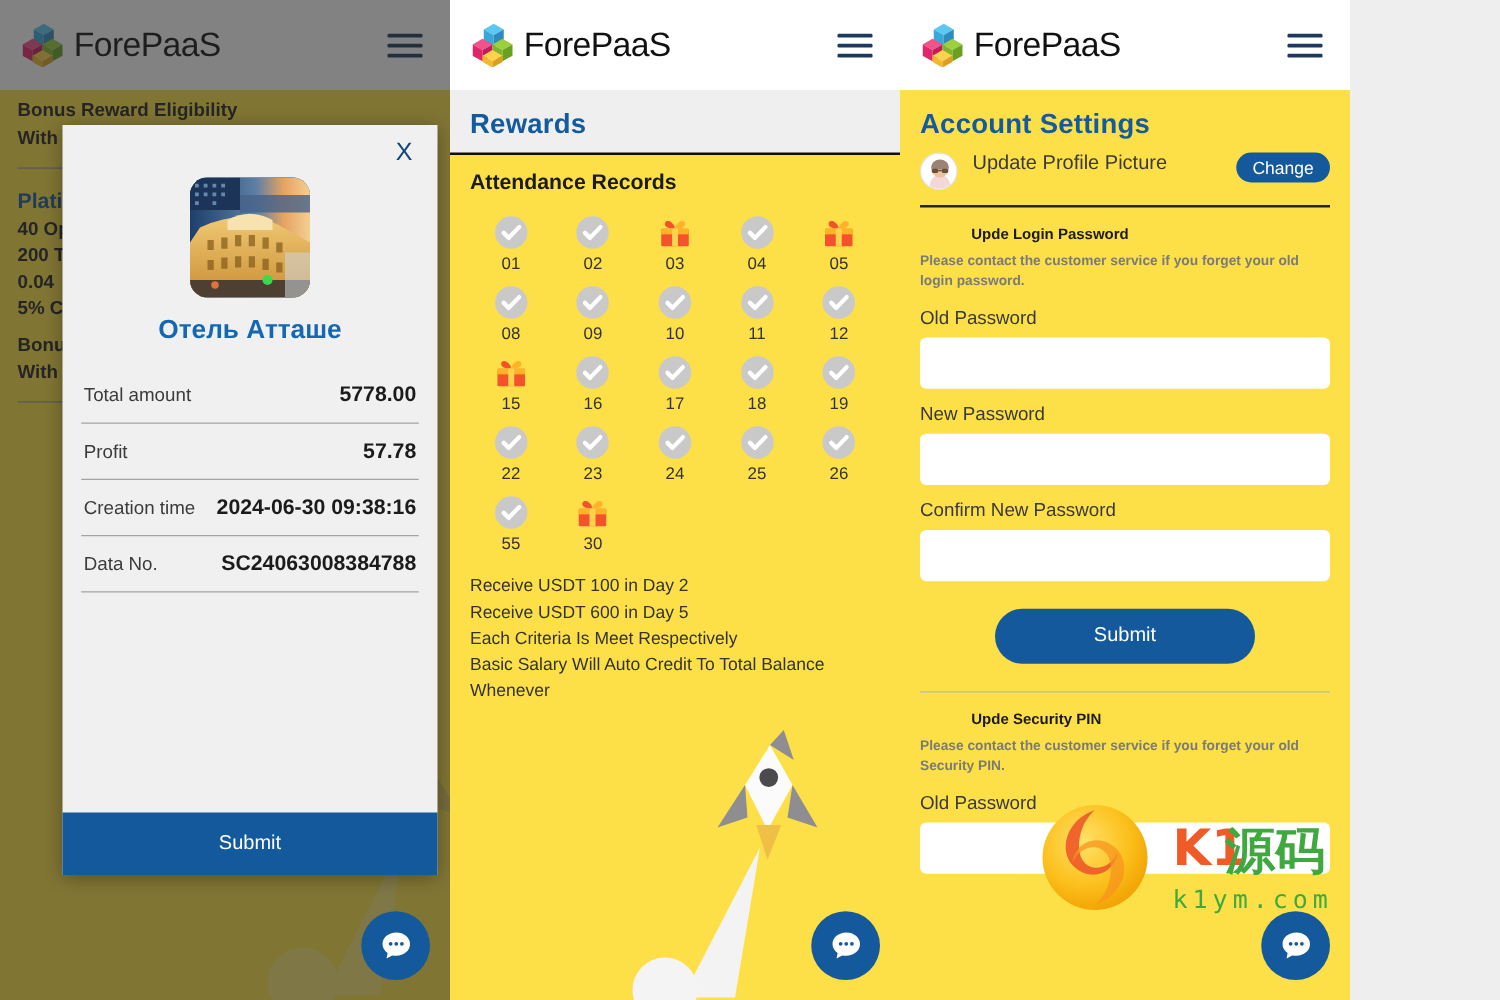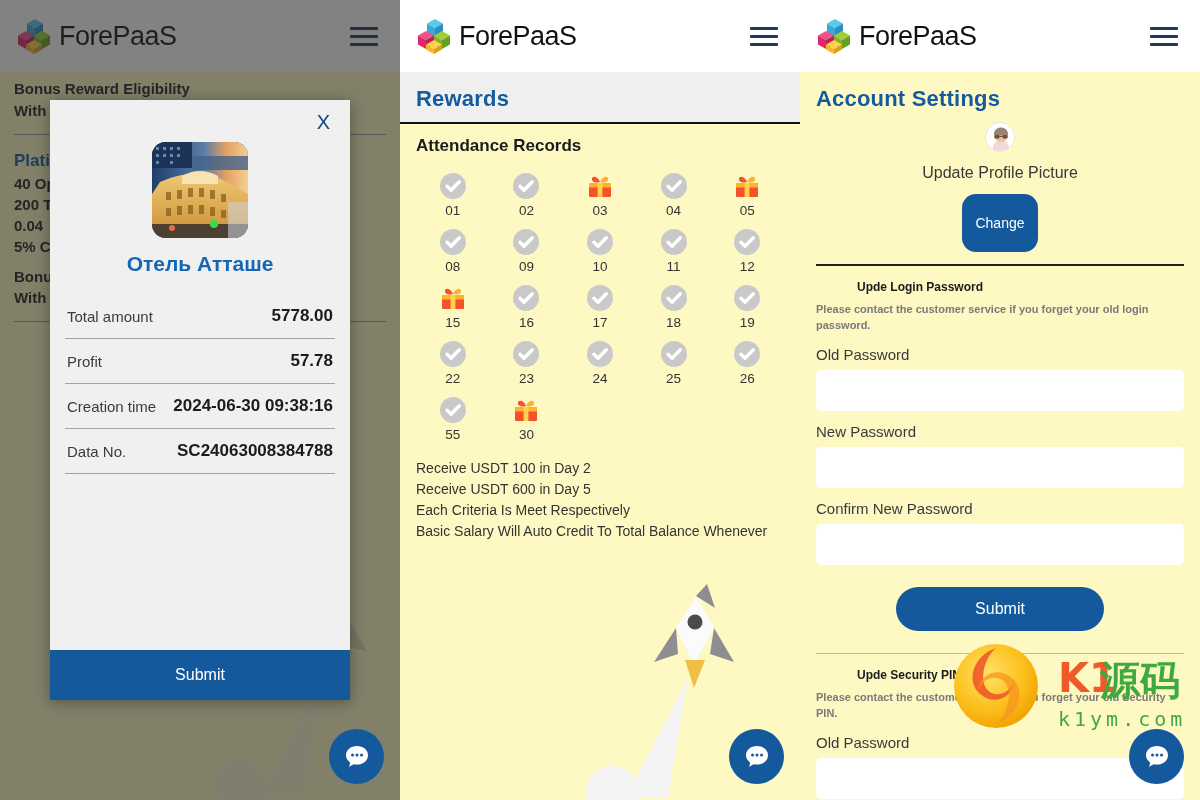--- a/index.html
+++ b/index.html
@@ -5,21 +5,21 @@
 <style>
   * { box-sizing: border-box; margin: 0; padding: 0; }
   html, body {
     width: 1200px; height: 800px;
     font-family: "Liberation Sans", sans-serif;
     overflow: hidden;
     background: #eeeeee;
   }
   .stage { position: relative; width: 1200px; height: 800px; display: flex; }
 
-  .panel { position: relative; width: 400px; height: 800px; overflow: hidden; background: #fef9c3; }
+  .panel { position: relative; width: 360px; height: 800px; overflow: hidden; background: #fde047; }
 
   
   .app-header {
     height: 72px; background: #ffffff;
     display: flex; align-items: center; justify-content: space-between;
     padding: 0 22px 0 18px; position: relative; z-index: 2;
   }
   .brand { display: flex; align-items: center; gap: 7px; }
   .logo-mark { width: 34px; height: 36px; position: relative; display: block; }
   .brand-text { font-size: 27px; letter-spacing: -0.5px; color: #111; font-weight: 400; }
@@ -85,30 +85,30 @@
     row-gap: 10px; margin-top: 16px;
   }
   .cal-cell { display: flex; flex-direction: column; align-items: center; gap: 3px; cursor: pointer; }
   .cal-ico { width: 28px; height: 28px; display: block; }
   .cal-day { font-size: 13.5px; color: #333; }
   .reward-notes { padding: 16px 16px 0 16px; font-size: 14px; color: #333; line-height: 1.5; }
   .rocket-img { position: absolute; right: 6px; bottom: 0; width: 230px; height: 230px; }
 
   
   .pp-row {
-    display: flex; align-items: center; gap: 12px; padding: 10px 16px 0 16px; flex-direction: column;
+    display: flex; align-items: flex-start; gap: 12px; padding: 10px 16px 0 16px;
   }
   .avatar {
     width: 30px; height: 30px; border-radius: 50%; overflow: hidden;
     background: #fff; border: 1px solid #e2e2e2; flex: 0 0 auto;
   }
   .pp-label { font-size: 16px; color: #3a3a3a; flex: 1; }
   .btn-change {
     background: #15599d; color: #fff; border: none; border-radius: 14px;
-    font-size: 14px; font-family: inherit; padding: 21px 13px; cursor: pointer;
+    font-size: 14px; font-family: inherit; padding: 4px 13px; cursor: pointer;
   }
   .hr-dark { height: 2px; background: #222; margin: 12px 16px 0 16px; }
   .form-sect { padding: 14px 16px 0 16px; }
   .form-head { font-size: 12px; font-weight: bold; color: #1b1b1b; margin-left: 41px; }
   .form-note { font-size: 11px; color: #7a7a7a; line-height: 1.45; margin-top: 8px; font-weight: bold; }
   .field-label { font-size: 15px; color: #3a3a3a; margin-top: 12px; }
   .field-input {
     width: 100%; height: 41px; background: #fff; border: none; border-radius: 5px;
     margin-top: 7px; font-family: inherit; font-size: 15px; padding: 0 10px; outline: none;
   }

